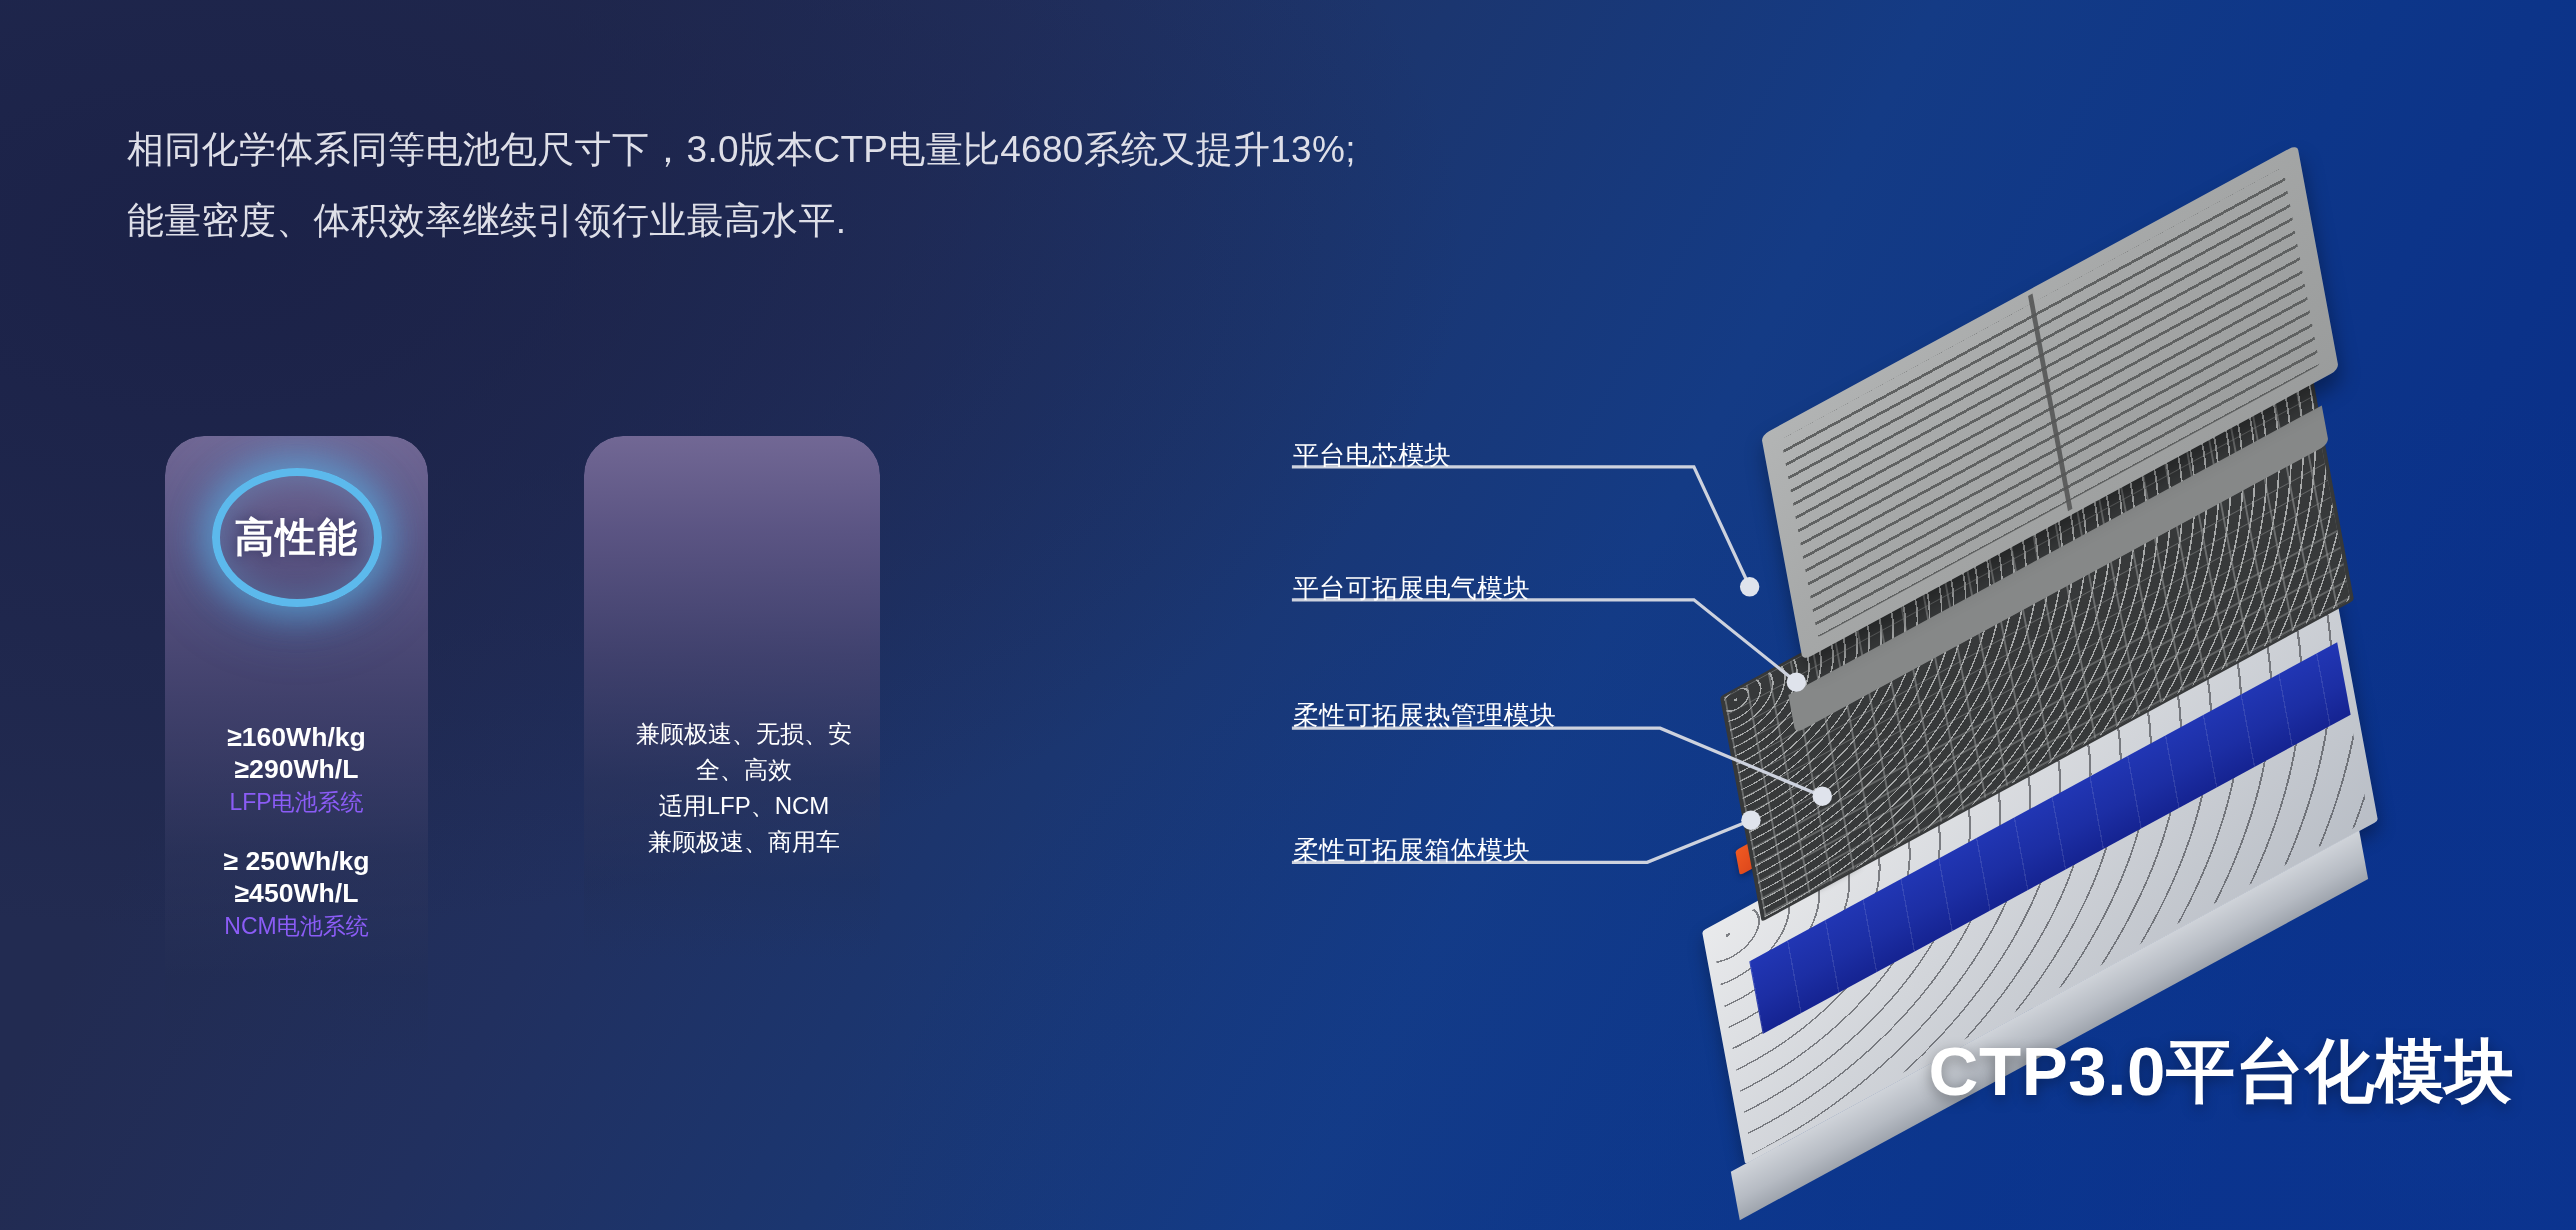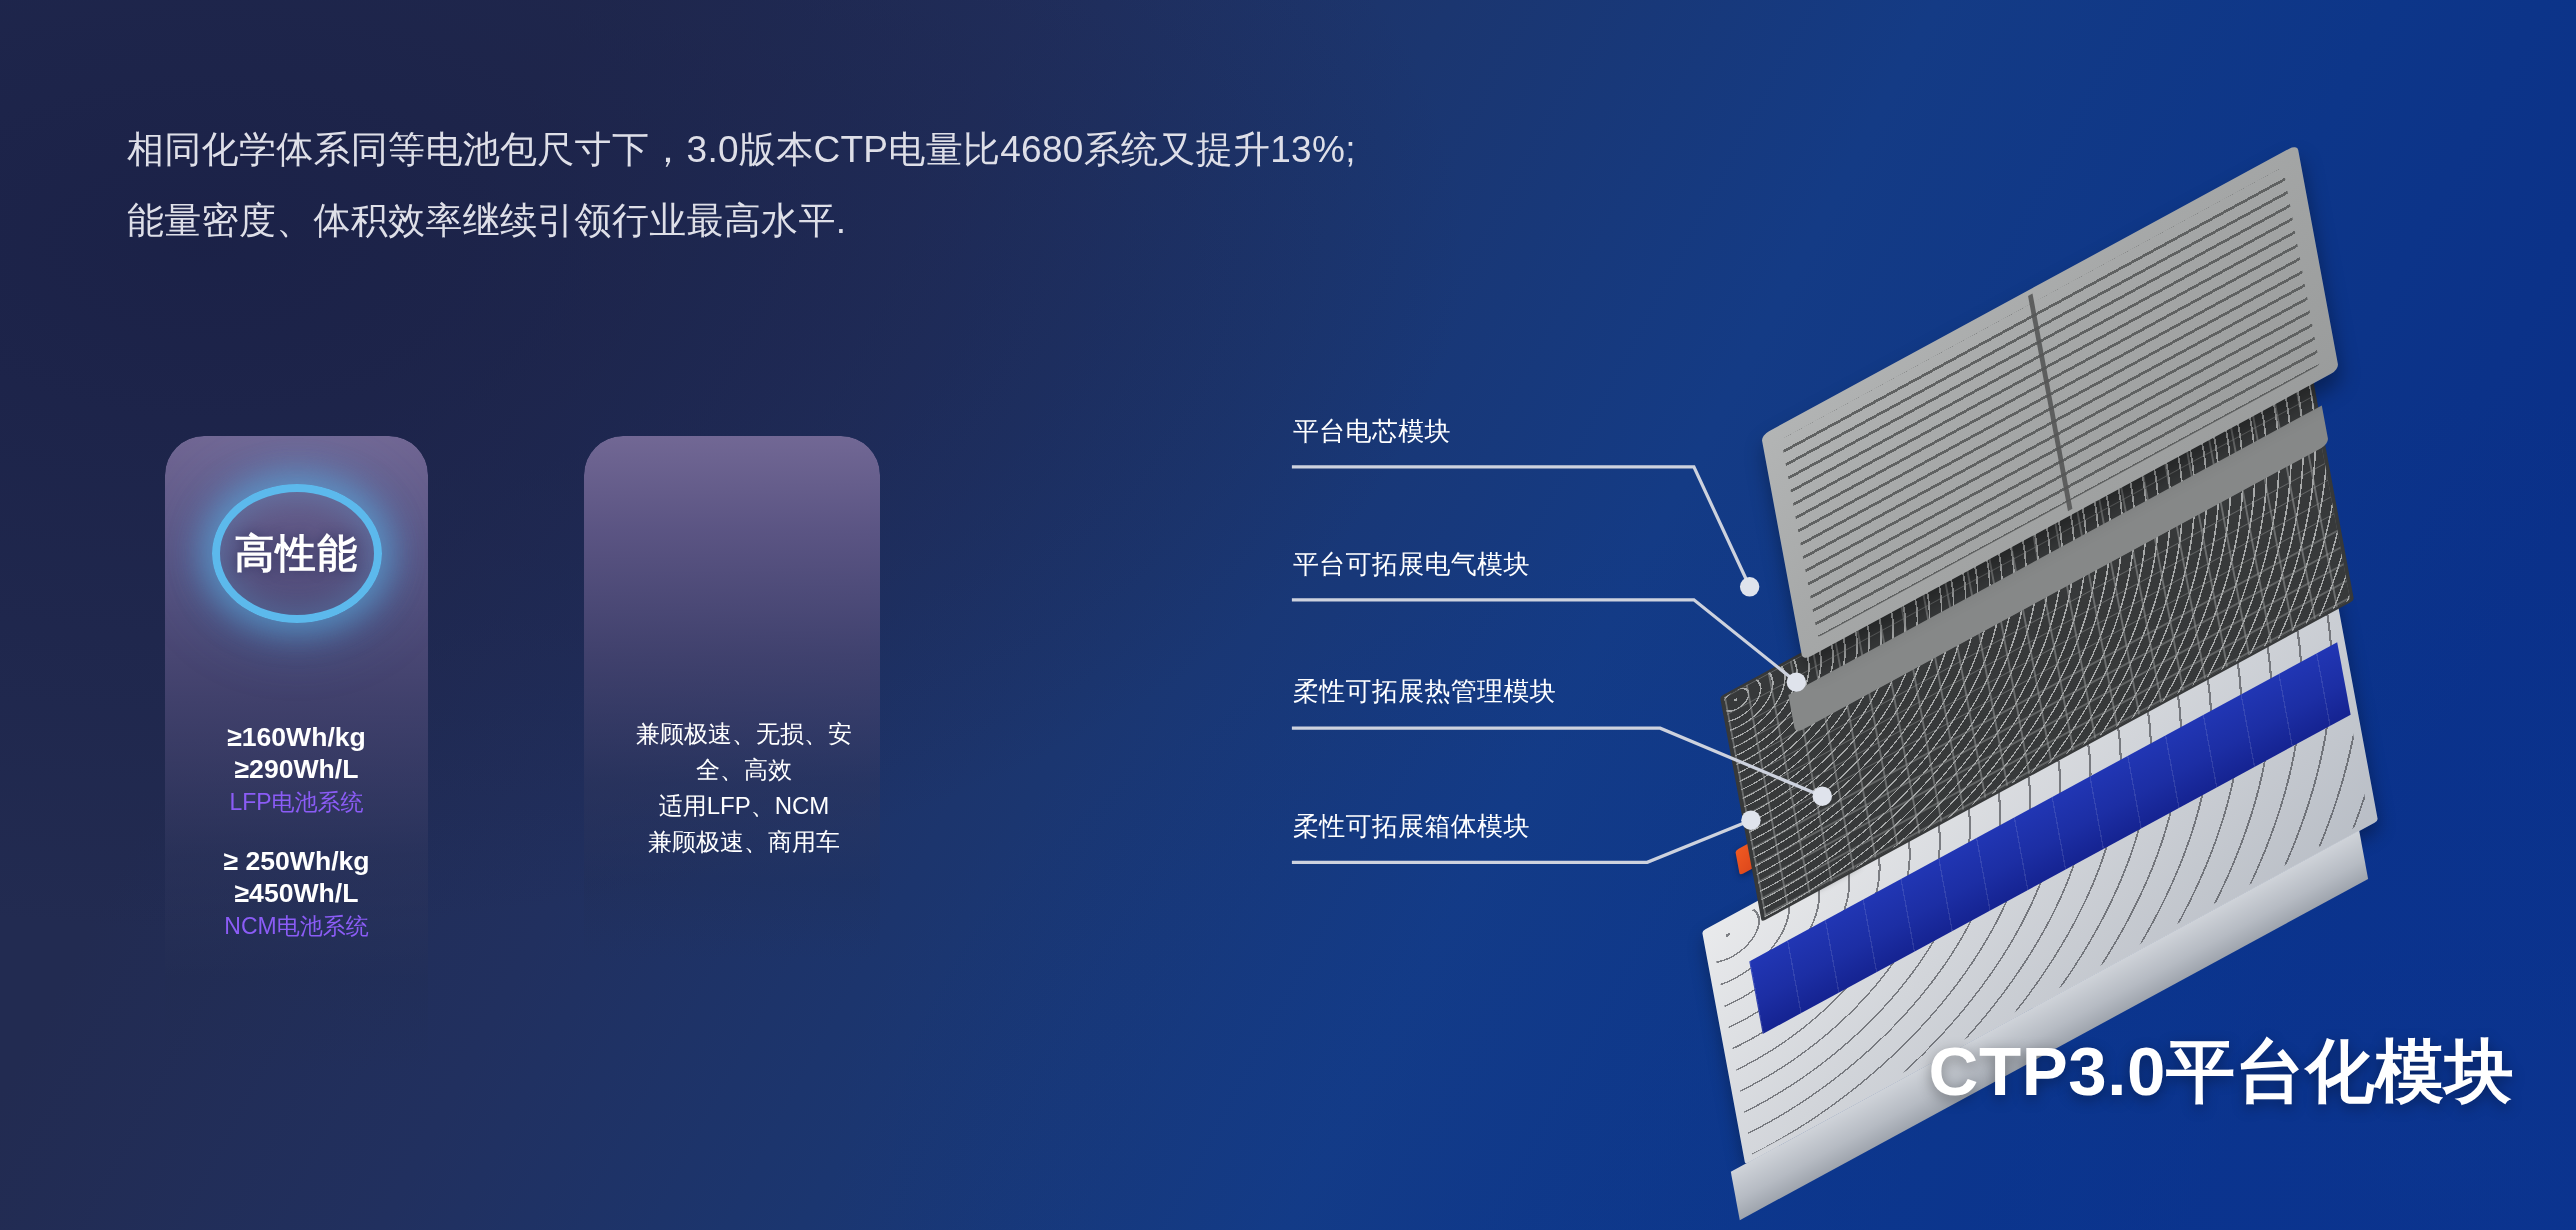--- a/index.html
+++ b/index.html
@@ -99,21 +99,21 @@
     white-space:nowrap;
   }
 
   .desclist{ position:absolute; left:12px; width:100%; text-align:center; }
   .desc-line{
     color:#ffffff; font-size:24px; line-height:36px;
     white-space:nowrap;
   }
 
   
-  #callouts{ position:absolute; inset:0; z-index:22; }
+  #callouts{ position:absolute; inset:0; z-index:22;margin-top:24px; }
   .callout-label{
     position:absolute;
     color:#ffffff; font-size:26px; white-space:nowrap;
     letter-spacing:0.3px;
   }
 
   
   #pack{ position:absolute; left:1505px; top:195px; width:1077px; height:798px; z-index:10; }
 
   .plate { position:absolute; }
@@ -271,21 +271,21 @@
 </div>
 
 <div id="header" class="layer">
   <div class="hline">相同化学体系同等电池包尺寸下，3.0版本CTP电量比4680系统又提升13%;</div>
   <div class="hline">能量密度、体积效率继续引领行业最高水平.</div>
 </div>
 
 <div class="card" style="left:165px; top:436px; width:263px; height:636px;">
   <div class="cardbg"></div>
 
-  <div class="ringwrap" style="top:48px; width:170px; height:139px;">
+  <div class="ringwrap" style="top:32px; width:170px; height:139px;">
     <div class="ring"></div>
     <div class="ring-label">高性能</div>
   </div>
 
   <div class="speclist" style="top:285px;">
     <div class="spec-group">
       <div class="spec-big">≥160Wh/kg</div>
       <div class="spec-big">≥290Wh/L</div>
       <div class="spec-sub">LFP电池系统</div>
     </div>

